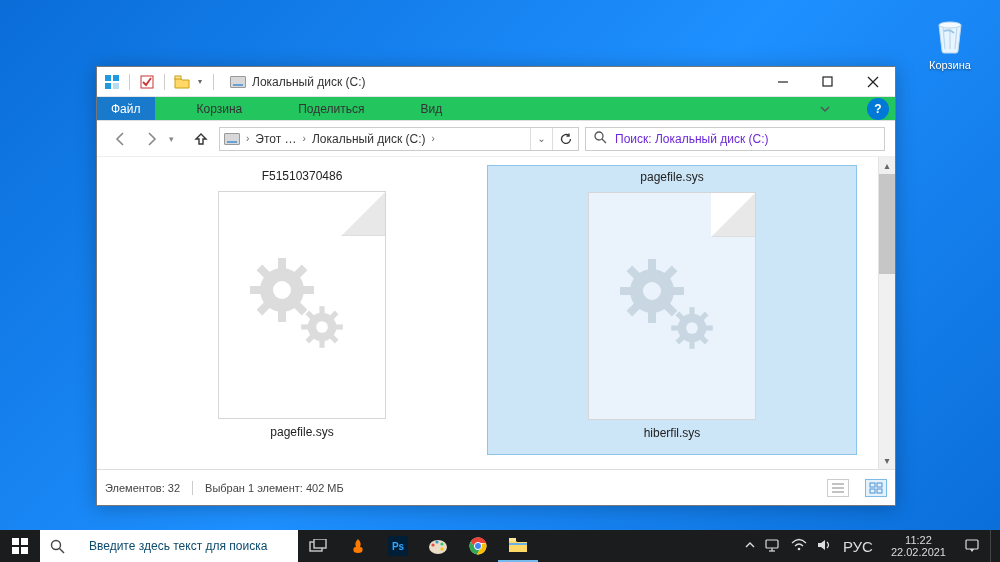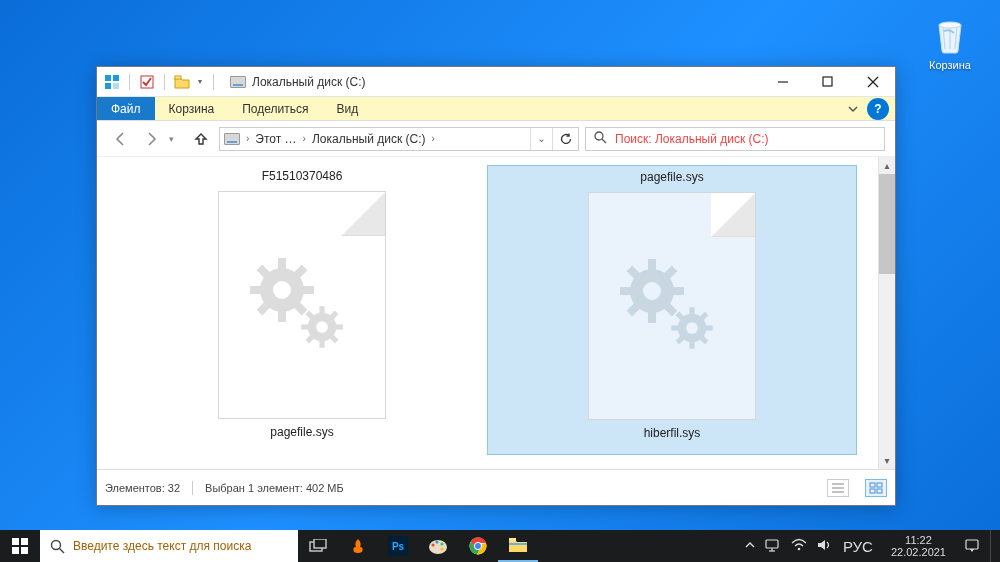--- a/index.html
+++ b/index.html
@@ -45,22 +45,23 @@
   .qat-icon { width: 18px; height: 18px; display:flex; align-items:center; justify-content:center; }
   .qat-drop { width: 10px; height: 18px; display:flex; align-items:center; justify-content:center; color:#666; font-size:8px; }
   .title-sep { width:1px; height:16px; background:#ccc; margin:0 4px; }
   .title-text { font-size: 12px; color: #333; padding-left: 6px; display:flex; align-items:center; gap:6px; }
   .win-controls { margin-left: auto; display: flex; }
   .win-btn { width: 45px; height: 30px; display:flex; align-items:center; justify-content:center; font-size:13px; color:#222; }
 
   
   .ribbon {
     height: 24px; display:flex; align-items:stretch;
-    border-bottom: 1px solid #ddd; background:#fef9c3;
+    border-bottom: 1px solid #ddd; background:#22c55e;
     font-size: 12px;
+    gap: 28px;
   }
   .ribbon .file-tab { background:#1979ca; color:#fff; padding:0 14px; display:flex; align-items:center; }
   .ribbon .tab { padding:0 14px; display:flex; align-items:center; color:#333; }
   .ribbon .spacer { flex:1; }
   .ribbon .chev { width:28px; display:flex; align-items:center; justify-content:center; color:#555; }
   .ribbon .help { width:22px; height:22px; border-radius:50%; background:#0078d7; color:#fff; display:flex; align-items:center; justify-content:center; font-size:12px; font-weight:bold; margin:1px 6px 0 0; }
 
   
   .navrow {
     height: 36px; display:flex; align-items:center; gap:6px;
@@ -72,21 +73,21 @@
   .addr {
     flex: 1; height: 24px; border:1px solid #ccc; display:flex; align-items:center;
     font-size: 12px; color:#333;
   }
   .addr .seg { padding:0 4px; display:flex; align-items:center; gap:4px; height:100%; }
   .addr .chev-r { font-size:10px; color:#666; padding:0 2px; }
   .addr .addr-drop { width:22px; height:100%; border-left:1px solid #ddd; display:flex; align-items:center; justify-content:center; color:#666; font-size:10px; }
   .addr .refresh { width:26px; height:100%; border-left:1px solid #ddd; display:flex; align-items:center; justify-content:center; color:#333; }
   .search {
     width: 300px; height:24px; border:1px solid #ccc; display:flex; align-items:center;
-    font-size:12px; color:#ef4444; gap:8px; padding:0 8px;
+    font-size:12px; color:#6d28d9; gap:8px; padding:0 8px;
   }
   .search .mag { color:#555; }
 
   
   .content { flex:1; display:flex; position:relative; }
   .files {
     flex:1; padding: 8px 10px 8px 20px;
     display:flex; flex-wrap:wrap; align-content:flex-start;
     gap: 0;
     overflow:hidden;
@@ -133,21 +134,21 @@
   .view-btn { width:22px; height:18px; border:1px solid #ccc; display:flex; align-items:center; justify-content:center; font-size:10px; color:#555; margin-left:4px; }
   .view-btn.active { background:#e6f2fb; border-color:#7abde8; }
 
   
   .taskbar {
     position:absolute; left:0; right:0; bottom:0; height:32px;
     background:#1a1c1e; display:flex; align-items:center; color:#fff;
     font-size:12px;
   }
   .tb-start { width:40px; height:100%; display:flex; align-items:center; justify-content:center; }
-  .tb-search { width:258px; height:100%; background:#fff; color:#a16207; display:flex; align-items:center; gap:8px; padding:0 10px; font-size:12px; }
+  .tb-search { width:258px; height:100%; background:#fff; color:#0c4a6e; display:flex; align-items:center; gap:24px; padding:0 10px; font-size:12px; }
   .tb-item { width:40px; height:100%; display:flex; align-items:center; justify-content:center; }
   .tb-tray { margin-left:auto; display:flex; align-items:center; height:100%; gap:10px; padding-right:4px; color:#dcdcdc; }
   .tb-clock { text-align:center; line-height:1.1; font-size:11px; padding:0 8px; }
   .tb-edge { width:6px; height:100%; border-left:1px solid #444; }
 
   .tb-active { border-bottom:2px solid #76b9ed; }
 
   .tiny-drive { display:inline-block; width:16px; height:12px; background:#d8d8d8; border:1px solid #999; position:relative; border-radius:1px; }
   .tiny-drive::after { content:""; position:absolute; left:2px; right:2px; bottom:1px; height:2px; background:#6aa2d8; }
 </style>

